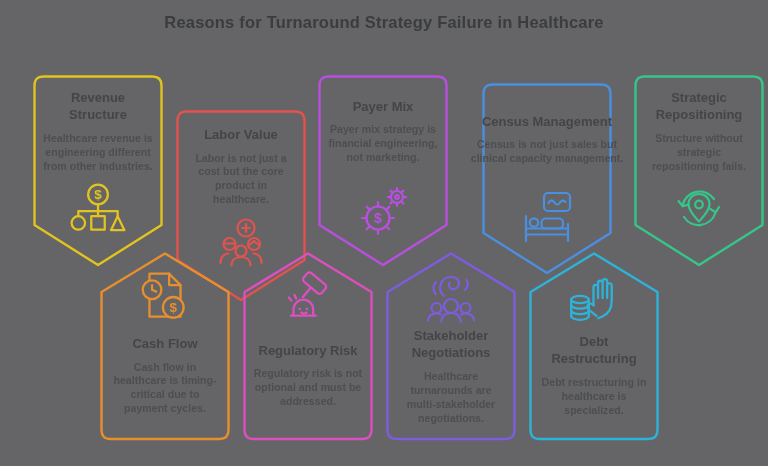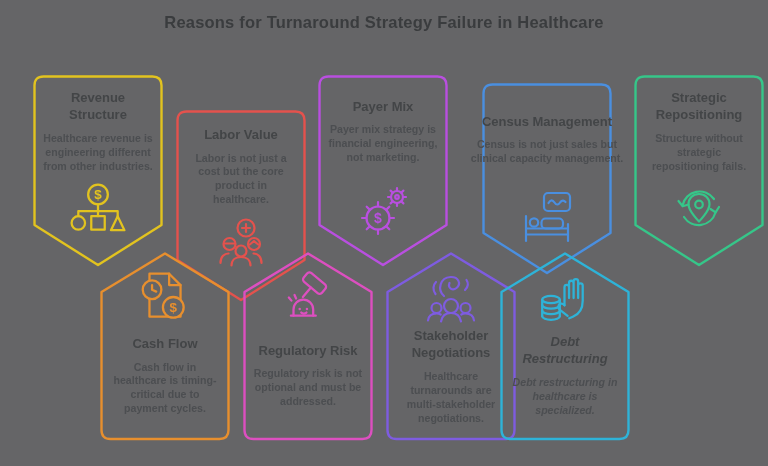--- a/index.html
+++ b/index.html
@@ -226,21 +226,21 @@
           <path d="M18,52.5 c1,-6 5,-8.5 10,-8.5 s9,2.5 10,8.5"></path>
         </svg>
       </div>
       <div class="textzone">
         <div class="card-title">Stakeholder Negotiations</div>
         <div class="card-body">Healthcare turnarounds are multi-stakeholder negotiations.</div>
       </div>
     </div>
   </div>
 
-  <div class="card bottom" style="left: 500px; top: 252px; color: rgb(46, 179, 216); font-style: italic;">
+  <div class="card bottom" style="left: 529px; top: 252px; color: rgb(46, 179, 216);">
     <svg class="shape" viewBox="0 0 130 190">
         <path d="M65,1.5 L128.5,40 V178 Q128.5,187 119.5,187 H10.5 Q1.5,187 1.5,178 V40 Z"></path>
       </svg>
     <div class="content">
       <div class="iconzone">
         <svg class="ic" width="58" height="54" viewBox="0 0 56 52">
           <path d="M27.5,34 V16.5 a2.2,2.2 0 0 1 4.4,0 V27 V12.5 a2.2,2.2 0 0 1 4.4,0 V27 V11 a2.2,2.2 0 0 1 4.4,0 V27 V15 a2.2,2.2 0 0 1 4.4,0 V29.5 c0,8 -3.5,13 -9.5,15.5 l-3.5,1.5"></path>
           <path d="M27.5,34 c-1.8,-2 -4.5,-2.2 -5.5,-0.3 c-1,2 0,4 2,5.5 l6.5,5"></path>
           <ellipse cx="14.5" cy="28.5" rx="8.5" ry="3.5"></ellipse>
           <path d="M6,28.5 V44.5 M23,28.5 V44.5"></path>

